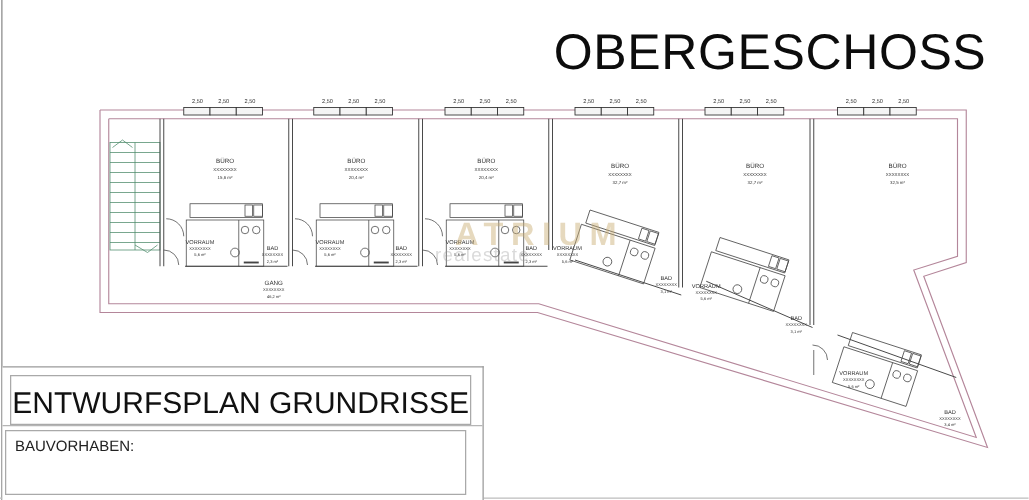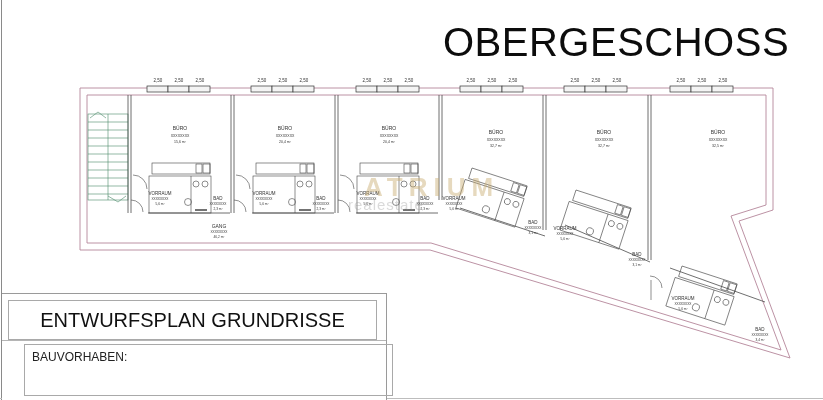--- a/index.html
+++ b/index.html
@@ -3,23 +3,23 @@
 <meta charset="utf-8">
 <style>
   html, body { margin: 0; padding: 0; background: #ffffff; }
   body { width: 823px; height: 400px; position: relative; overflow: hidden; font-family: "Liberation Sans", sans-serif; color: #111; }
   .frame-left { position: absolute; left: 1px; top: 0; width: 1px; height: 400px; background: #8a8a8a; }
   .frame-bottom { position: absolute; left: 0; top: 398px; width: 823px; height: 1px; background: #bdbdbd; }
   .title { position: absolute; left: 443px; top: 22px; font-size: 40px; letter-spacing: 0.5px; color: #0c0c0c; font-weight: normal; line-height: 1; }
   svg.plan { position: absolute; left: 0; top: 0; }
   .tb-outer { position: absolute; left: 2px; top: 293px; width: 384px; height: 106px; border: 1px solid #9a9a9a; border-left: none; background: #fff; }
   .tb-title-box { position: absolute; left: 8px; top: 300px; width: 367px; height: 38px; border: 1px solid #a9a9a9; }
-  .tb-title { position: absolute; left: 0; right: 0; top: 8px; text-align: center; font-size: 20px; color: #111; }
+  .tb-title { position: absolute; left: 0; right: 0; top: 8px; text-align: center; font-size: 24px; color: #111; }
   .tb-sep { position: absolute; left: 2px; top: 340px; width: 384px; height: 1px; background: #b5b5b5; }
-  .tb-info-box { position: absolute; left: 24px; top: 344px; width: 367px; height: 50px; border: 1px solid #a9a9a9; }
+  .tb-info-box { position: absolute; left: 4px; top: 344px; width: 367px; height: 50px; border: 1px solid #a9a9a9; }
   .tb-label { position: absolute; left: 7px; top: 5px; font-size: 12px; color: #222; }
   .tb-value { position: absolute; left: 7px; top: 24px; font-size: 8.5px; color: #222; letter-spacing: 0.2px; }
   .rl { font-family: "Liberation Sans", sans-serif; fill: #333; text-anchor: middle; }
   .watermark { position: absolute; left: 352px; top: 172px; font-size: 26px; color: rgba(200,170,110,0.45); letter-spacing: 6px; font-weight: bold; margin-left: 12px; }
   .watermark2 { position: absolute; left: 348px; top: 196px; font-size: 15px; color: rgba(150,150,150,0.35); letter-spacing: 1px; }
 </style>
 </head>
 <body>
 
 <div class="frame-left"></div>

